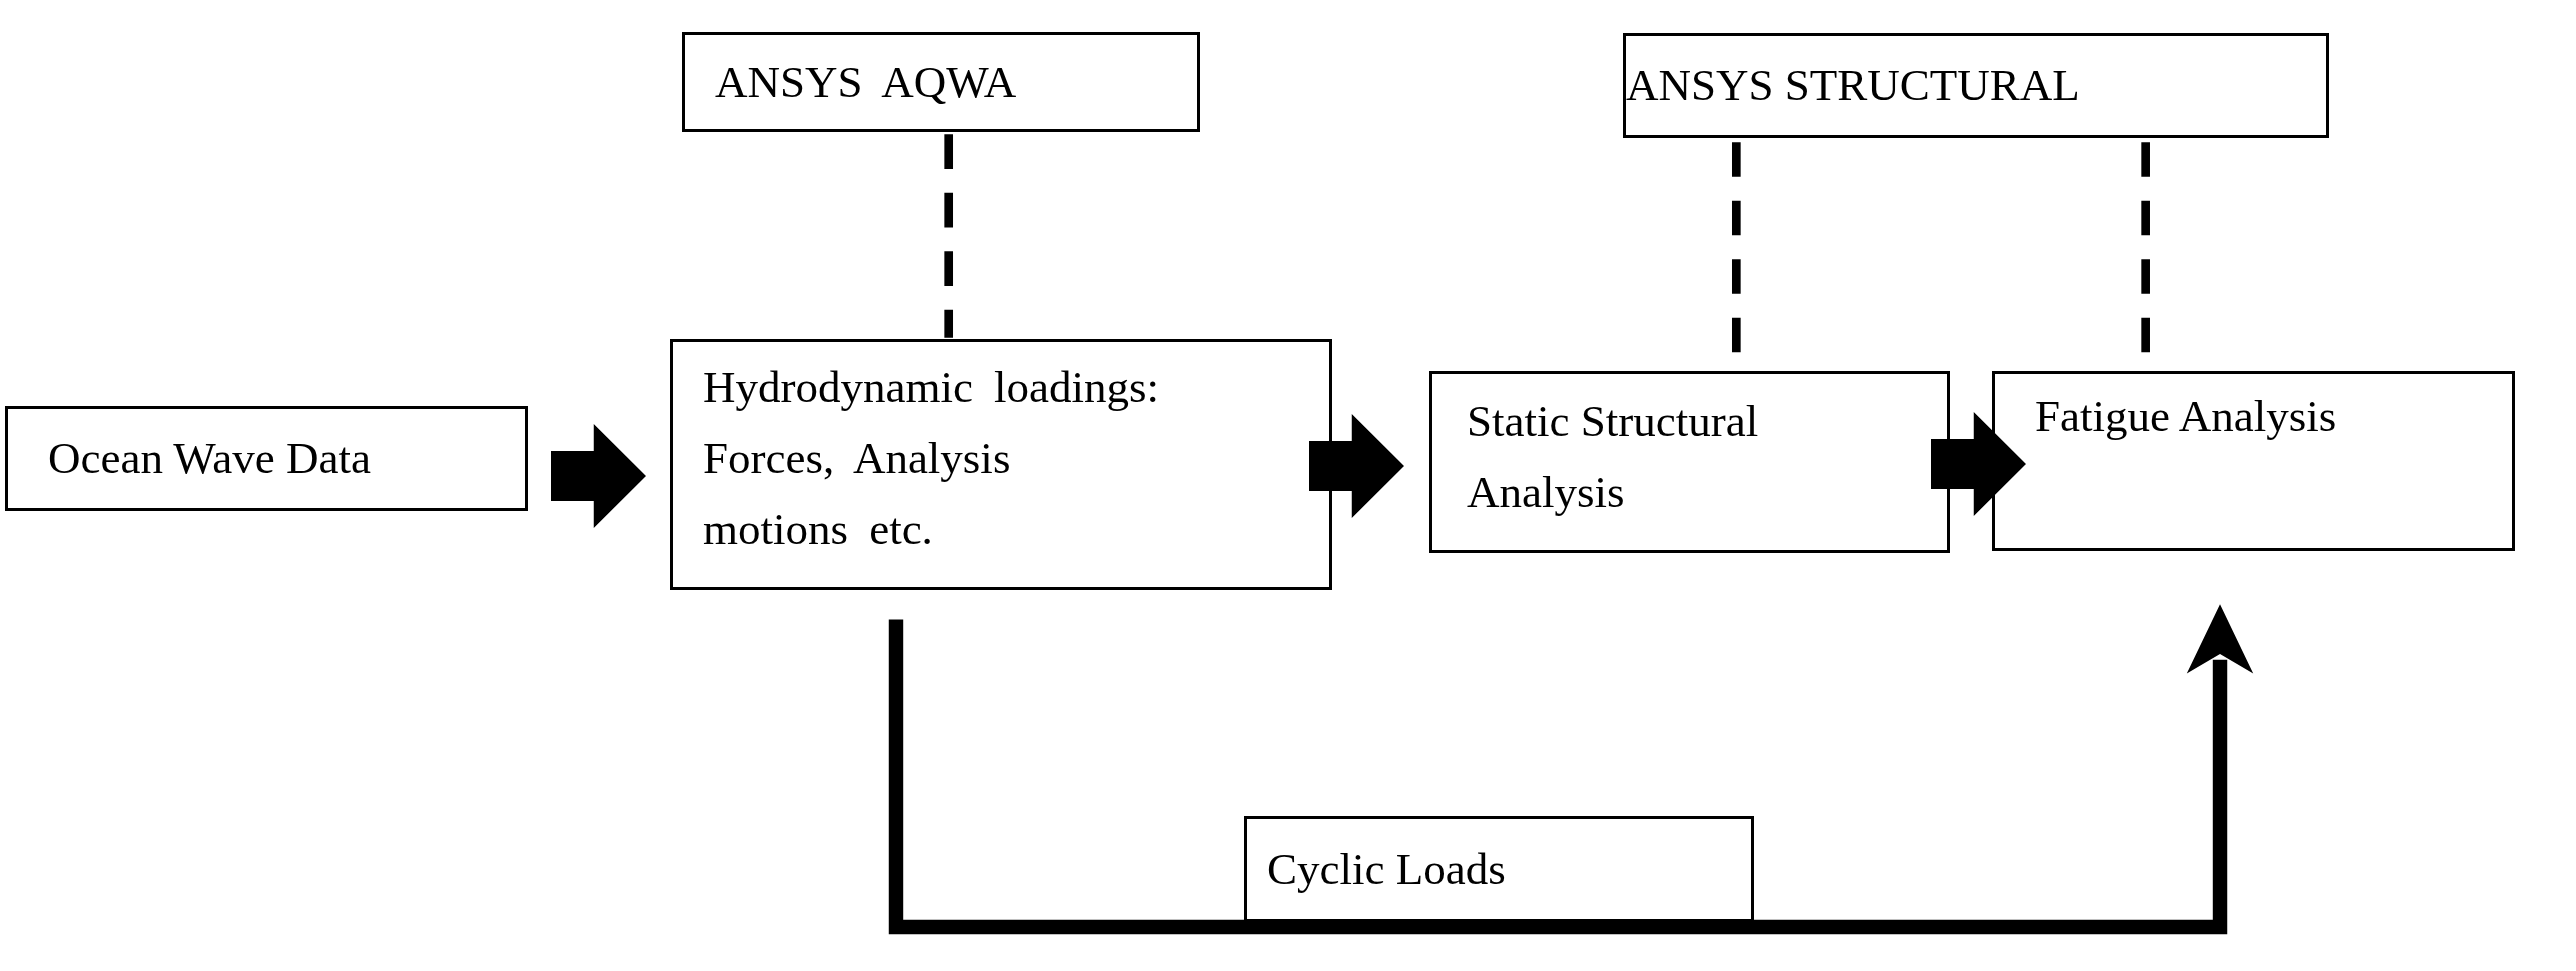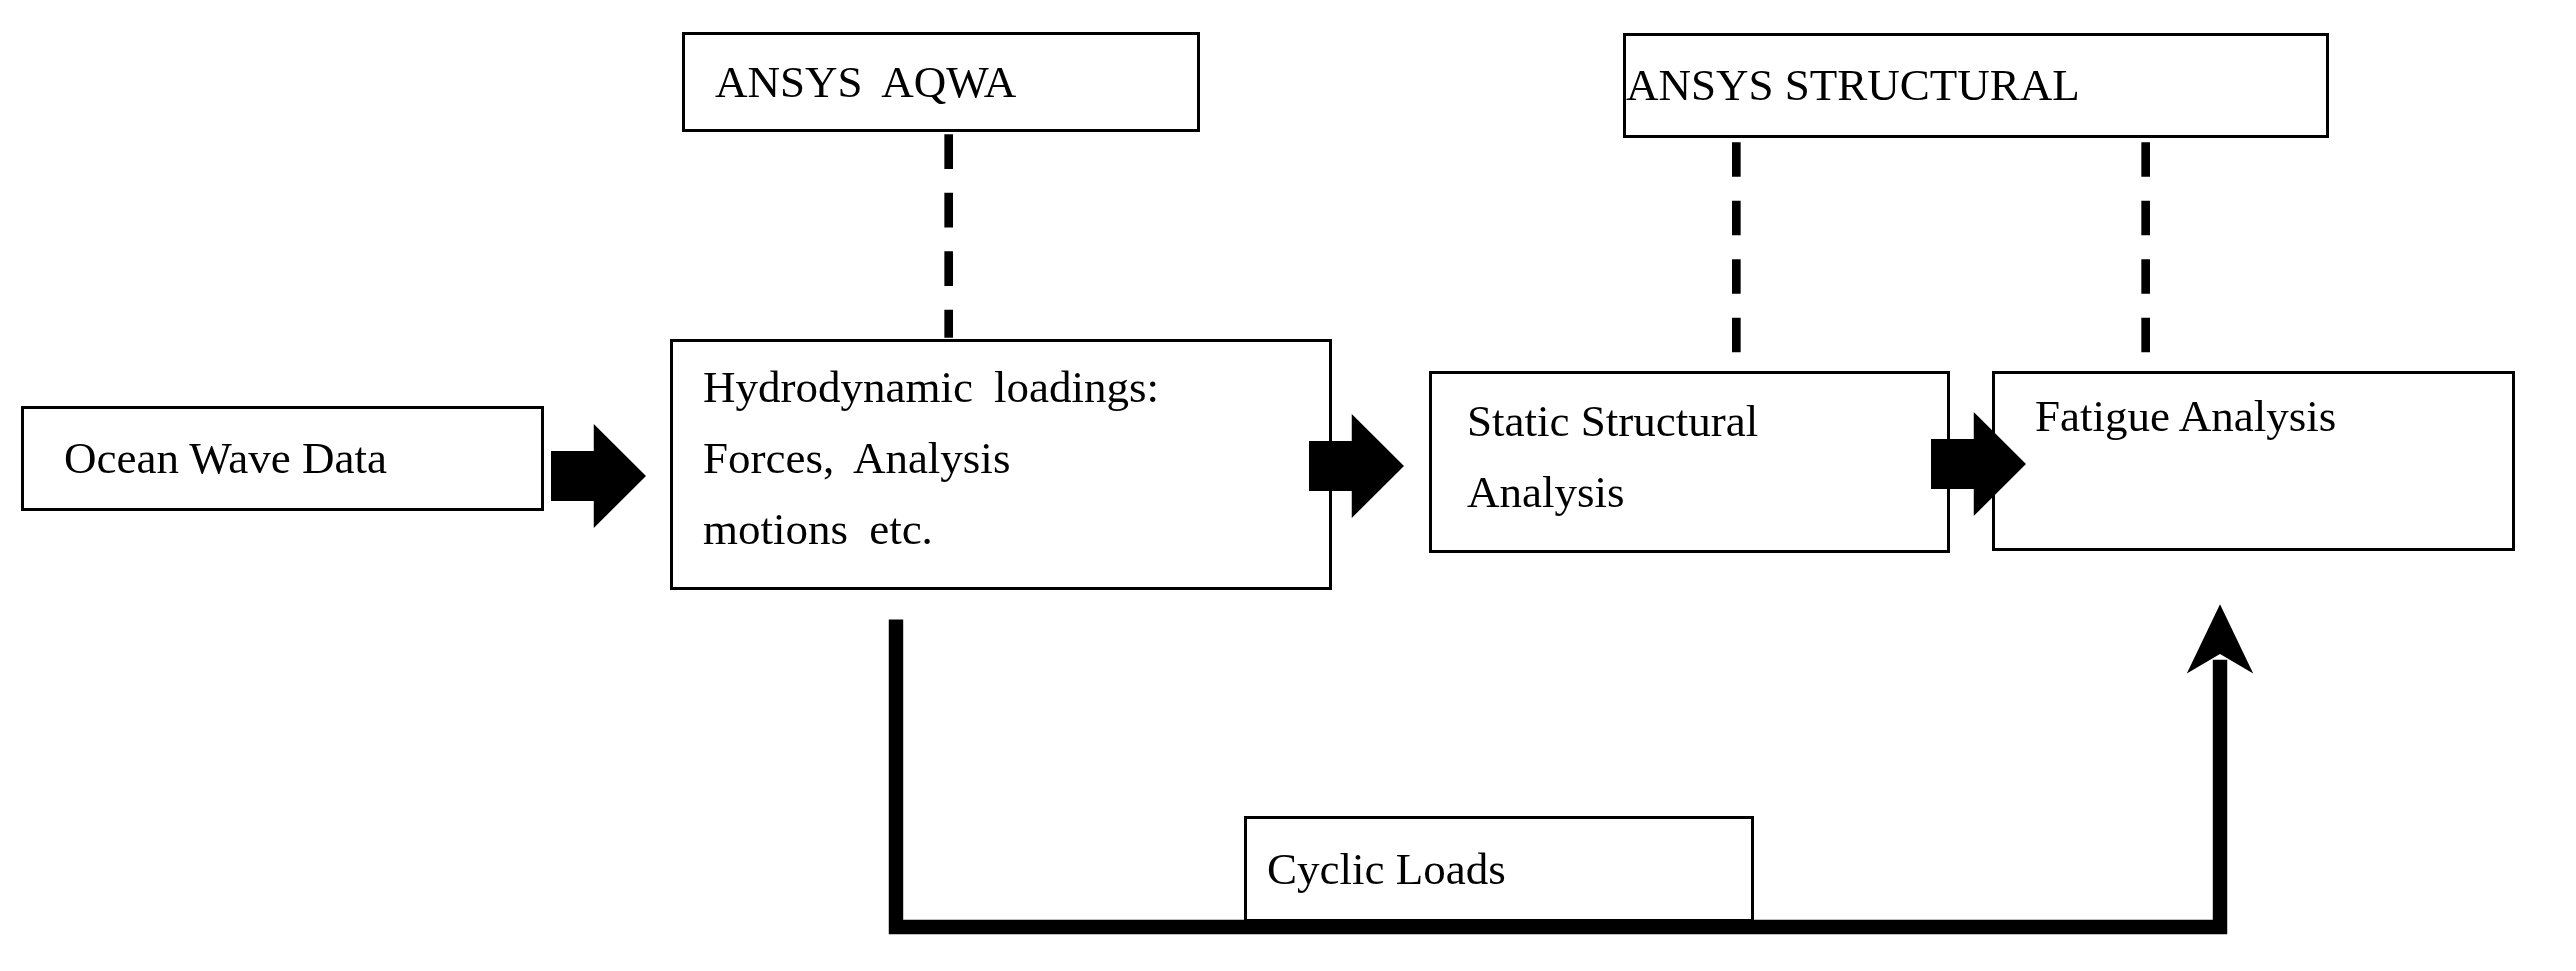--- a/index.html
+++ b/index.html
@@ -27,21 +27,21 @@
     font-size: 45px;
     line-height: 71px;
     white-space: nowrap;
   }
   .vcenter { display: flex; align-items: center; }
   .wide { word-spacing: 0.22em; }
 
   
   .box-aqwa       { left: 682px;  top: 32px;   width: 518px; height: 100px; padding-left: 30px; }
   .box-structural { left: 1623px; top: 33px;   width: 706px; height: 105px; }
-  .box-ocean      { left: 21px;   top: 406px;  width: 523px; height: 105px; padding-left: 40px; }
+  .box-ocean      { left: 5px;   top: 406px;  width: 523px; height: 105px; padding-left: 40px; }
   .box-hydro      { left: 670px;  top: 339px;  width: 662px; height: 251px; padding: 10px 0 0 30px; }
   .box-static     { left: 1409px; top: 371px;  width: 521px; height: 182px; padding: 11.6px 0 0 35px; margin-left: 20px; }
   .box-fatigue    { left: 1992px; top: 371px;  width: 523px; height: 180px; padding: 7.2px 0 0 40px; }
   .box-cyclic     { left: 1244px; top: 816px; width: 510px; height: 106px; padding-left: 20px; }
 
   
   .block-arrow {
     position: absolute;
     width: 95px; height: 104px;
     background: #000000;

